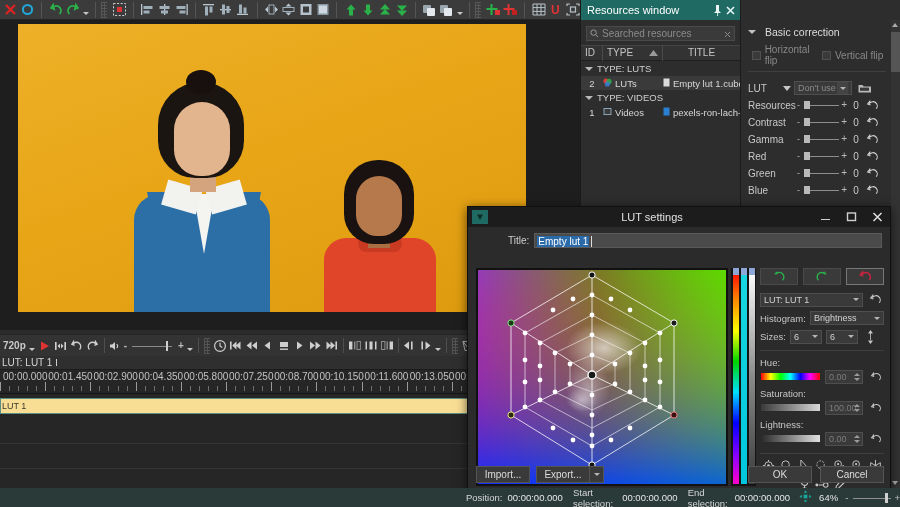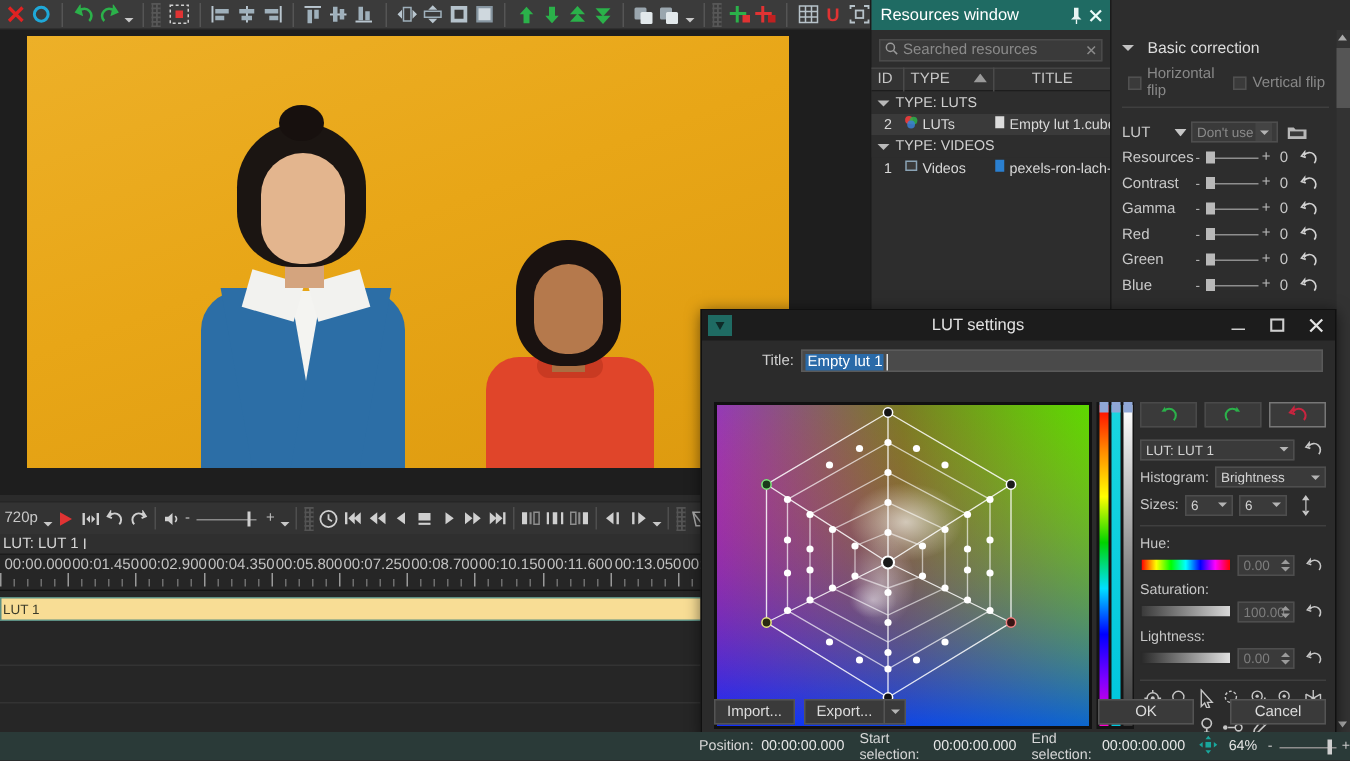--- a/index.html
+++ b/index.html
@@ -75,20 +75,21 @@
   .w2-coll { position:absolute; left:340px; top:212px; width:44px; height:16px;
       background:#c93a22; border-radius:10px; }
 
   .preview-side { position:absolute; left:526px; top:0; width:54px; height:292px; background:#1e1e1e; }
 
   
   .player-bar {
     position:absolute; left:0; top:334px; width:580px; height:22px;
     background:#333; display:flex; align-items:center;
     border-top:1px solid #262626;
+    font-weight:bold;
   }
   .pb-label { font-size:10px; color:#c9c9c9; padding:0 2px 0 3px; }
   .pb-btn { width:16px; height:16px; display:flex; align-items:center; justify-content:center; }
   .pb-sep { width:1px; height:15px; background:#4e4e4e; margin:0 3px; }
   .pb-slider { width:62px; height:16px; position:relative; display:flex; align-items:center; }
   .pb-slider .trk { position:absolute; left:8px; right:14px; height:1px; background:#8a8a8a; top:8px; }
   .pb-slider .minus, .pb-slider .plus { position:absolute; color:#bdbdbd; font-size:10px; }
   .pb-slider .minus { left:0; } .pb-slider .plus { right:2px; }
   .pb-slider .knob { position:absolute; left:42px; top:3px; width:2px; height:10px; background:#cfcfcf; }
 
@@ -1243,21 +1244,21 @@
           </span>
           <span class="icg">
             <svg width="13" height="13" viewBox="0 0 14 14">
                 <path d="M9.5 1.5 L12.5 4.5 L6 11 L3 11.8 L3.6 8.8Z" fill="none" stroke="#c6c6c6" stroke-width="1.2"></path>
                 <path d="M8.5 3.5 L10.5 5.5" stroke="#c6c6c6"></path>
               </svg>
           </span>
           <span class="icg"></span>
             <span class="icg"></span>
         </div>
-        <div style="position:absolute;right:0;bottom:1px;display:flex;gap:24px">
+        <div style="position:absolute;right:0;bottom:1px;display:flex;gap:8px">
           <span class="dlg-btn">OK</span>
           <span class="dlg-btn">Cancel</span>
         </div>
       </div>
 
       <div class="bot-left">
         <span class="dlg-btn" style="width:54px">Import...</span>
         <span class="split">
           <span class="dlg-btn" style="width:54px">Export...</span>
           <span class="sb">

